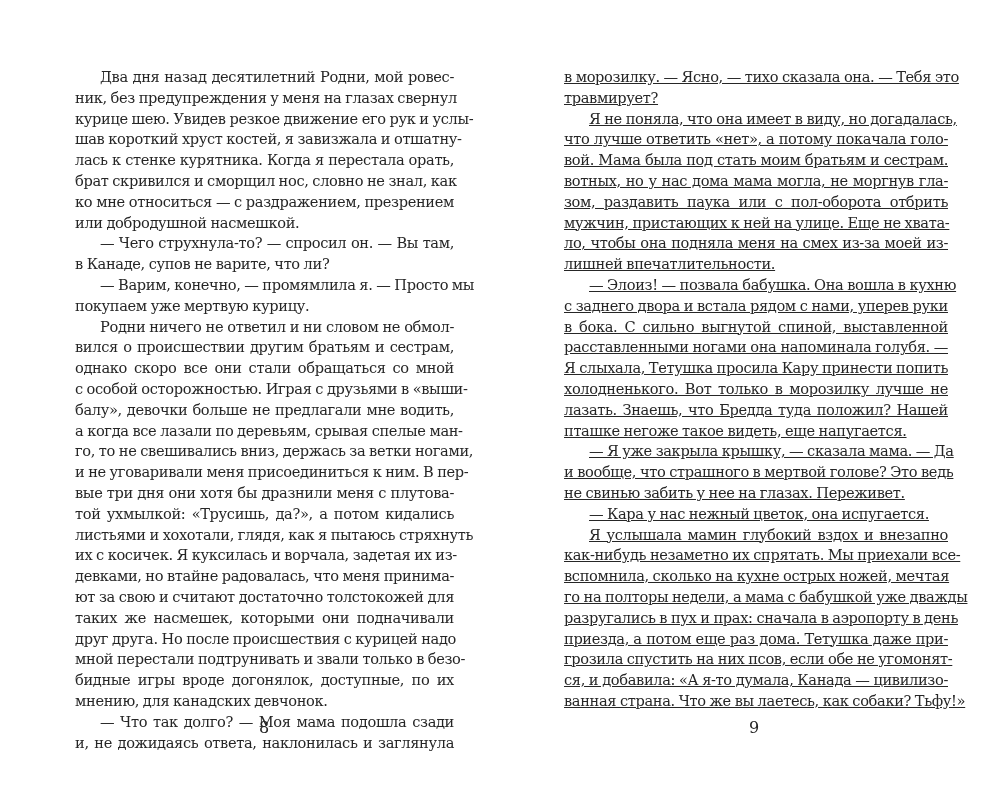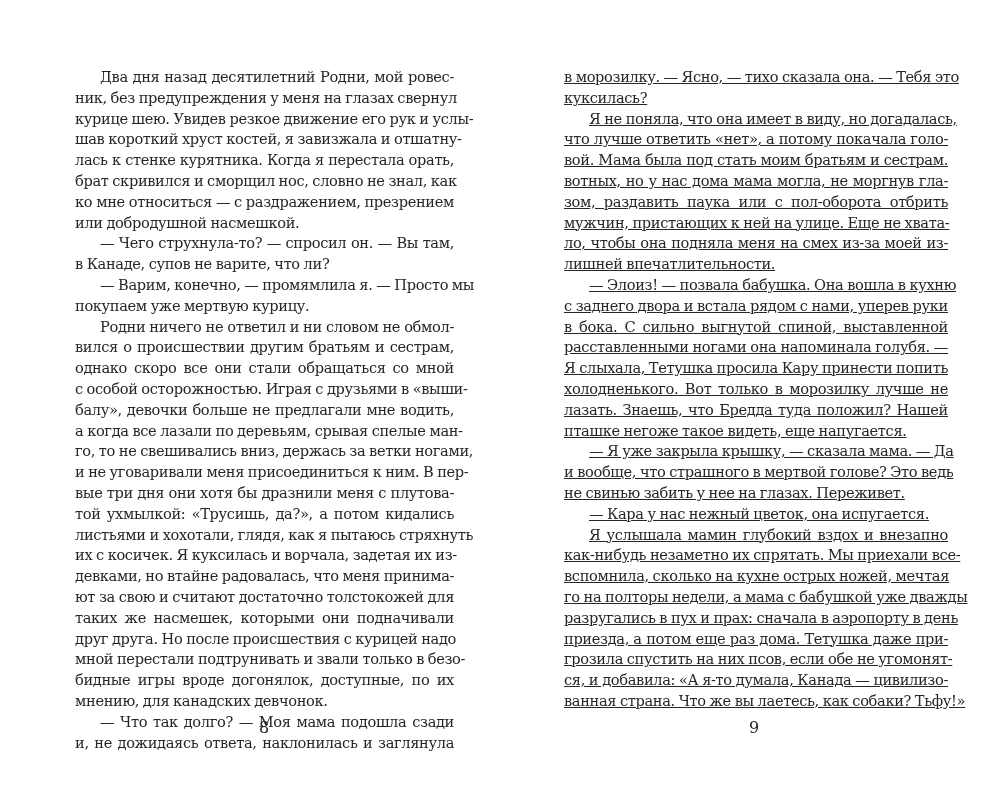--- a/index.html
+++ b/index.html
@@ -70,21 +70,21 @@
       <div class="line">мной перестали подтрунивать и звали только в безо-</div>
       <div class="line">бидные игры вроде догонялок, доступные, по их</div>
       <div class="line last">мнению, для канадских девчонок.</div>
       <div class="line indent">— Что так долго? — Моя мама подошла сзади</div>
       <div class="line">и, не дожидаясь ответа, наклонилась и заглянула</div>
     </div>
   <div class="folio folio-left">8</div>
 
   <div class="page page-right" id="right-page">
       <div class="line">в морозилку. — Ясно, — тихо сказала она. — Тебя это</div>
-      <div class="line last">куксилась?</div>
+      <div class="line last">травмирует?</div>
       <div class="line indent">Я не поняла, что она имеет в виду, но догадалась,</div>
       <div class="line">что лучше ответить «нет», а потому покачала голо-</div>
       <div class="line">вой. Мама была под стать моим братьям и сестрам.</div>
       <div class="line">вотных, но у нас дома мама могла, не моргнув гла-</div>
       <div class="line">зом, раздавить паука или с пол-оборота отбрить</div>
       <div class="line">мужчин, пристающих к ней на улице. Еще не хвата-</div>
       <div class="line">ло, чтобы она подняла меня на смех из-за моей из-</div>
       <div class="line last">лишней впечатлительности.</div>
       <div class="line indent">— Элоиз! — позвала бабушка. Она вошла в кухню</div>
       <div class="line">с заднего двора и встала рядом с нами, уперев руки</div>

